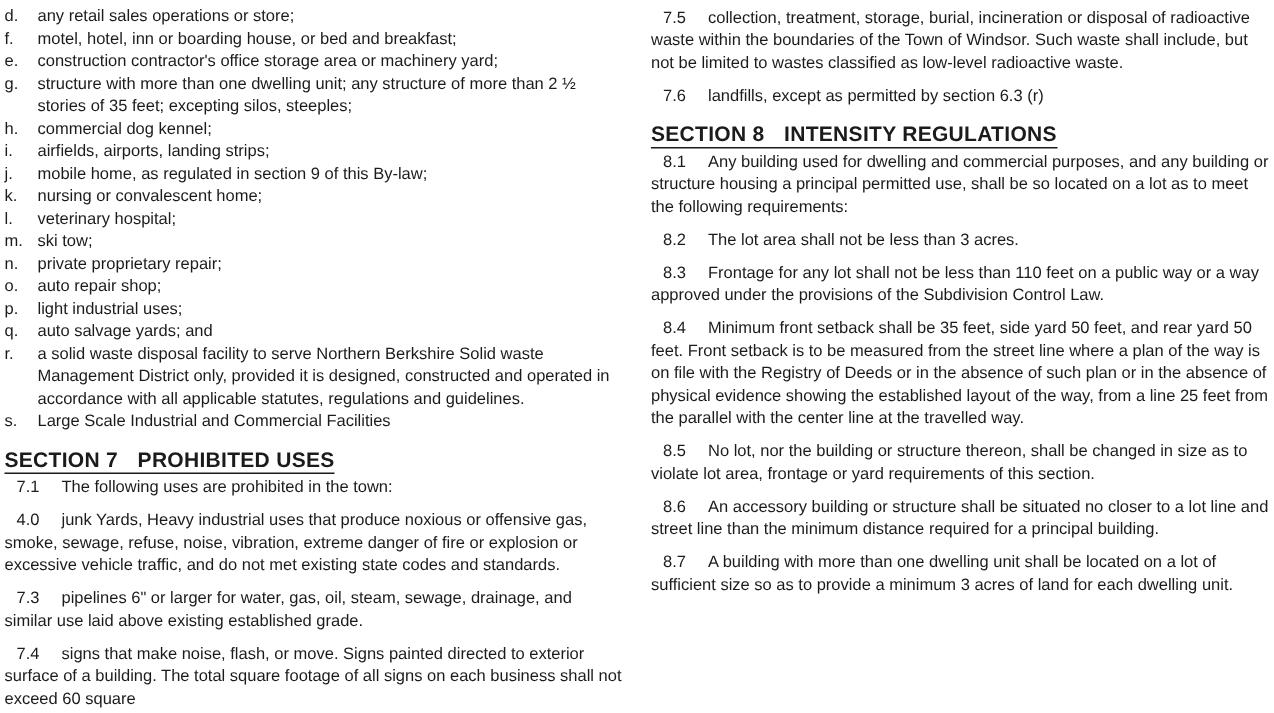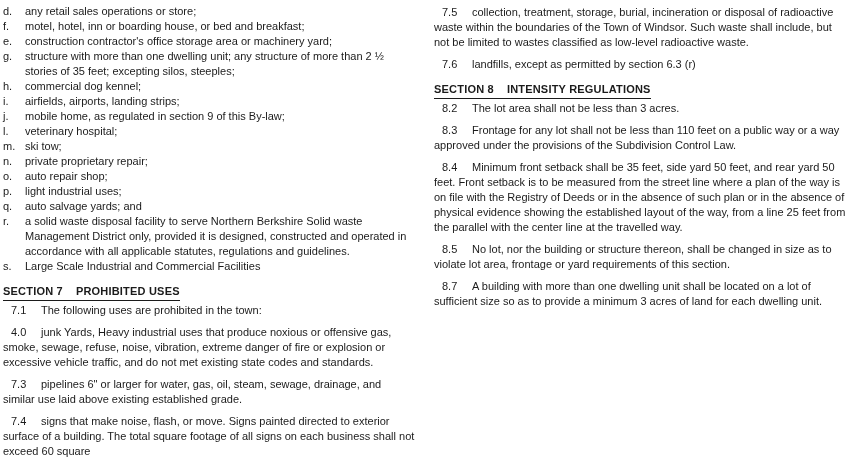--- a/index.html
+++ b/index.html
@@ -37,21 +37,21 @@
   .para { margin-top: 7px; }
   .para:first-child { margin-top: 1px; }
   .pnum {
     display: inline-block;
     width: 38px;
     padding-left: 8px;
   }
   
   .section-heading {
     display: inline-block;
-    font-size: 11px;
+    font-size: 14px;
     font-weight: bold;
     margin-top: 10px;
     margin-bottom: 1px;
     border-bottom: 1.5px solid #1b1b1b;
     padding-bottom: 1px;
     letter-spacing: 0.2px;
   }
   .hgap { display: inline-block; width: 13px; }
 </style>
 </head>
@@ -75,20 +75,23 @@
         <span class="letter">g.</span><span>structure with more than one dwelling unit; any structure of more than 2 ½ stories of 35 feet; excepting silos, steeples;</span>
       </div>
         <div class="list-item">
         <span class="letter">h.</span><span>commercial dog kennel;</span>
       </div>
         <div class="list-item">
         <span class="letter">i.</span><span>airfields, airports, landing strips;</span>
       </div>
         <div class="list-item">
         <span class="letter">j.</span><span>mobile home, as regulated in section 9 of this By-law;</span>
+      </div>
+        <div class="list-item">
+        <span class="letter">k.</span><span>nursing or convalescent home;</span>
       </div>
         <div class="list-item">
         <span class="letter">l.</span><span>veterinary hospital;</span>
       </div>
         <div class="list-item">
         <span class="letter">m.</span><span>ski tow;</span>
       </div>
         <div class="list-item">
         <span class="letter">n.</span><span>private proprietary repair;</span>
       </div>
@@ -144,31 +147,37 @@
       </div>
 
     <div>
       <h2 class="section-heading">
         <span>SECTION 8</span><span class="hgap"></span><span>INTENSITY REGULATIONS</span>
       </h2>
     </div>
 
     <div>
         <p class="para">
+        <span class="pnum">8.1</span><span>Any building used for dwelling and commercial purposes, and any building or structure housing a principal permitted use, shall be so located on a lot as to meet the following requirements:</span>
+      </p>
+        <p class="para">
         <span class="pnum">8.2</span><span>The lot area shall not be less than 3 acres.</span>
       </p>
         <p class="para">
         <span class="pnum">8.3</span><span>Frontage for any lot shall not be less than 110 feet on a public way or a way approved under the provisions of the Subdivision Control Law.</span>
       </p>
         <p class="para">
         <span class="pnum">8.4</span><span>Minimum front setback shall be 35 feet, side yard 50 feet, and rear yard 50 feet. Front setback is to be measured from the street line where a plan of the way is on file with the Registry of Deeds or in the absence of such plan or in the absence of physical evidence showing the established layout of the way, from a line 25 feet from the parallel with the center line at the travelled way.</span>
       </p>
         <p class="para">
         <span class="pnum">8.5</span><span>No lot, nor the building or structure thereon, shall be changed in size as to violate lot area, frontage or yard requirements of this section.</span>
       </p>
         <p class="para">
+        <span class="pnum">8.6</span><span>An accessory building or structure shall be situated no closer to a lot line and street line than the minimum distance required for a principal building.</span>
+      </p>
+        <p class="para">
         <span class="pnum">8.7</span><span>A building with more than one dwelling unit shall be located on a lot of sufficient size so as to provide a minimum 3 acres of land for each dwelling unit.</span>
       </p>
       </div>
 
   </div>
 
 </div>
 
 </body></html>

